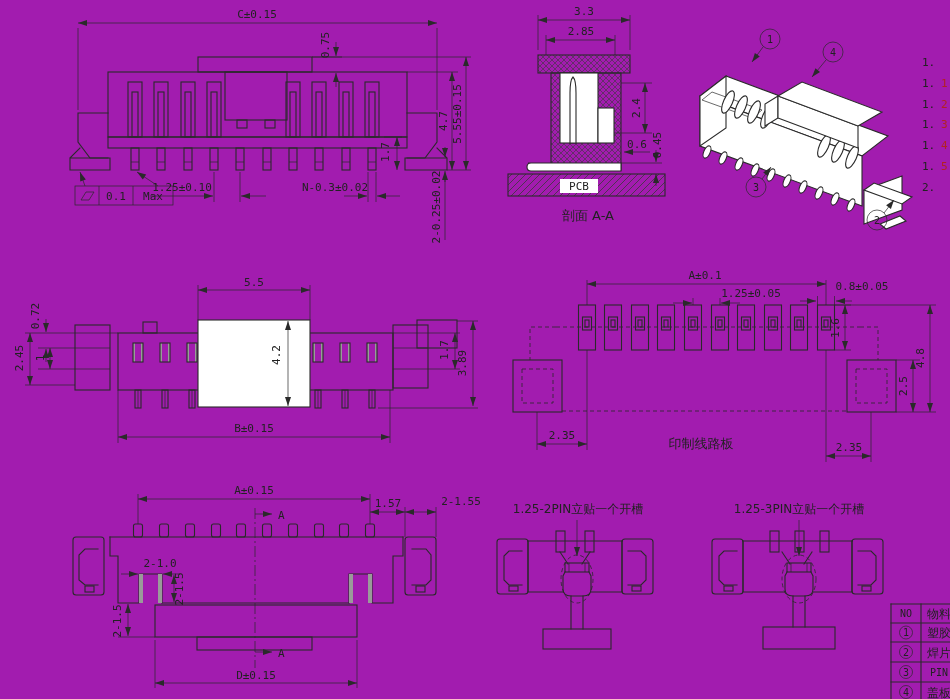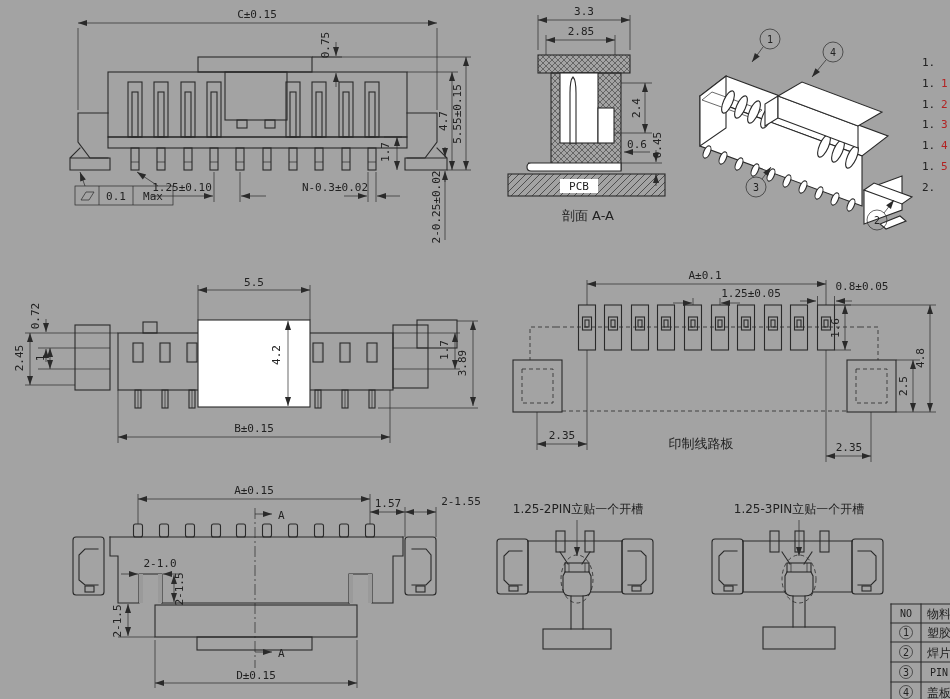--- a/index.html
+++ b/index.html
@@ -1,16 +1,16 @@
 <!DOCTYPE html>
 <html><head>
 <meta charset="utf-8">
 <style>
   html,body{margin:0;padding:0;background:#ffffff;}
-  .canvas{width:950px;height:699px;background:#a3a3a3;position:relative;overflow:hidden;}
+  .canvas{width:950px;height:699px;background:#a21caf;position:relative;overflow:hidden;}
   svg{display:block;}
   
   .p{stroke:#2a2a2a;stroke-width:1.1;fill:none;stroke-linejoin:miter;stroke-linecap:square;}
   .pw{stroke:#2a2a2a;stroke-width:1.1;fill:#ffffff;stroke-linejoin:miter;}
   .hx{stroke:#2a2a2a;stroke-width:1.1;fill:url(#xh);}
   .h1{stroke:#2a2a2a;stroke-width:1.1;fill:url(#hs);}
   
   .d{stroke:#2a2a2a;stroke-width:0.7;fill:none;}
   .cl{stroke:#2a2a2a;stroke-width:0.7;fill:none;stroke-dasharray:11 3 2 3;}
   .dsh{stroke:#2a2a2a;stroke-width:0.8;fill:none;stroke-dasharray:4 3;}

